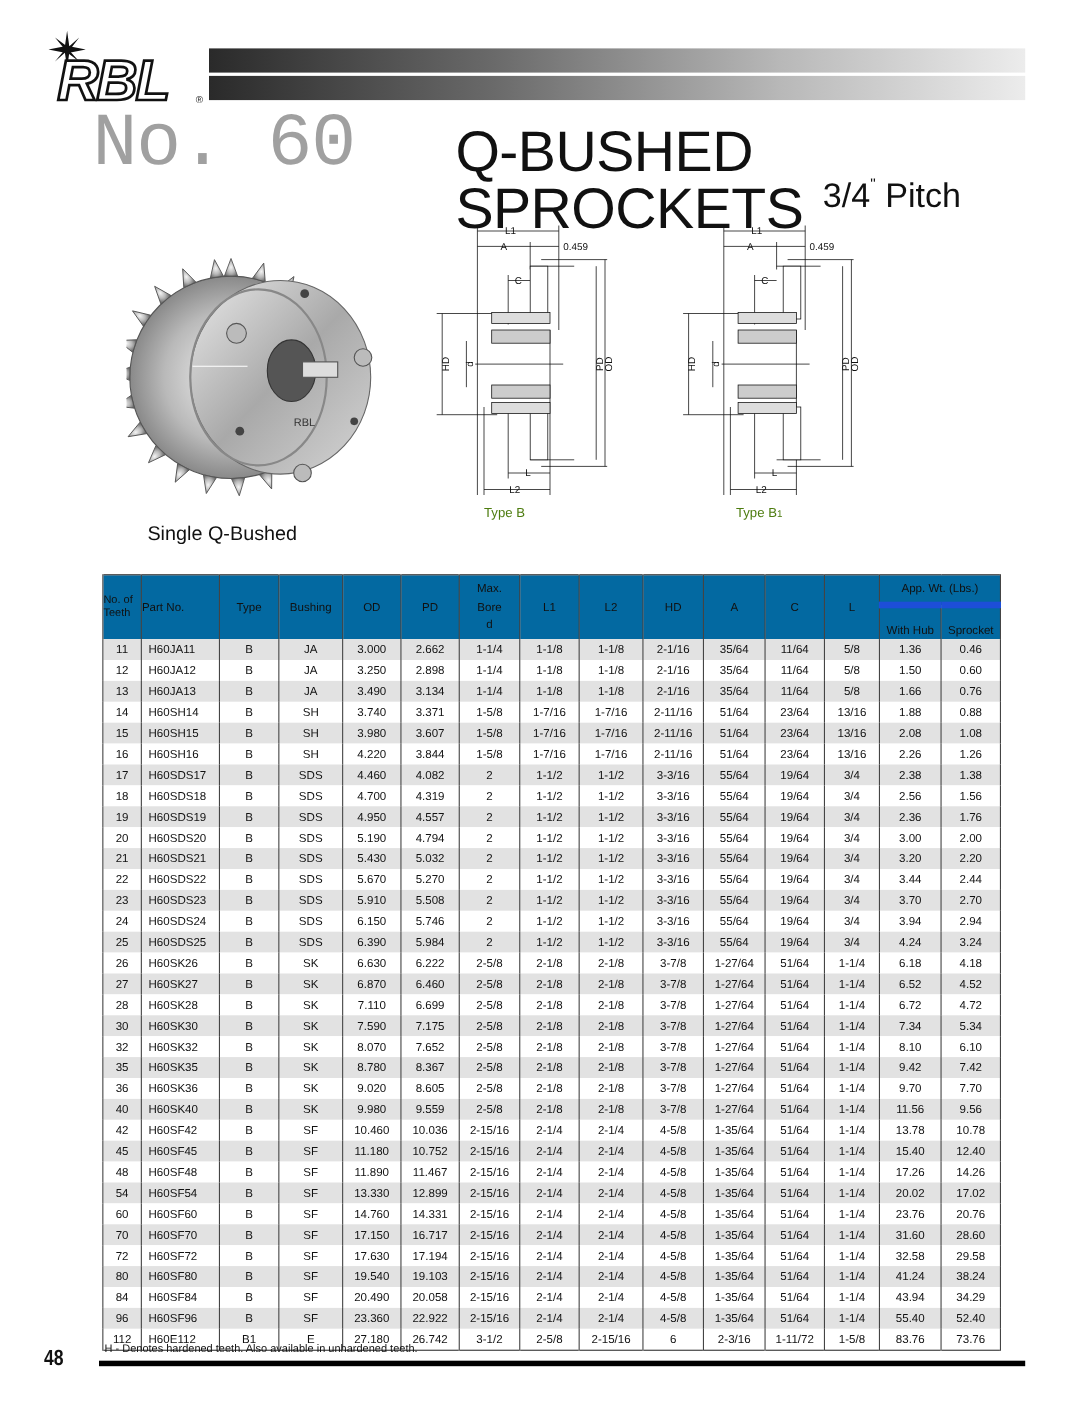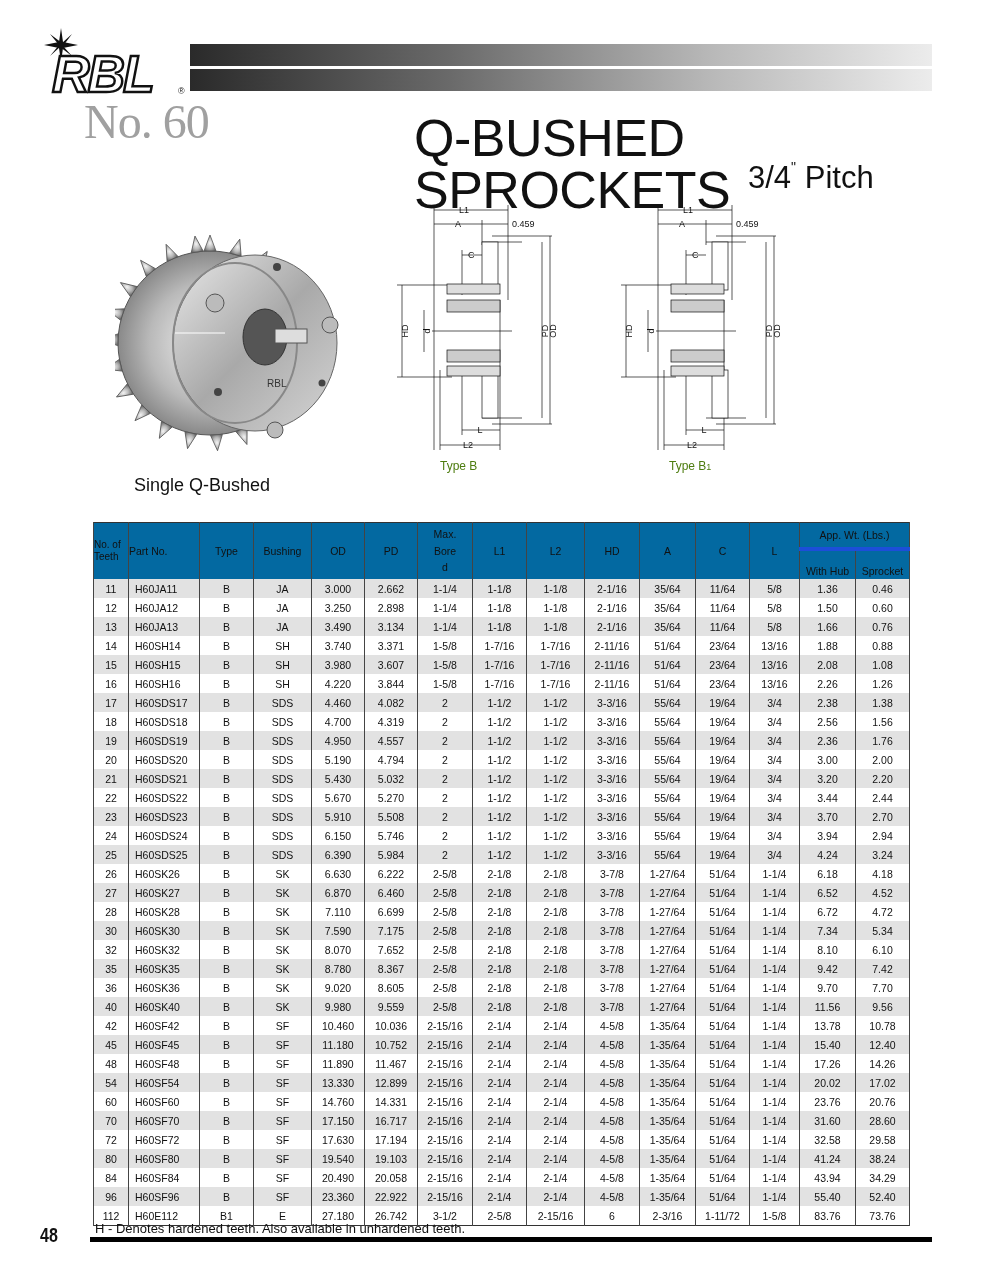--- a/index.html
+++ b/index.html
@@ -10,56 +10,56 @@
          background: linear-gradient(to right, #2a2a2a 0%, #6a6a6a 35%, #b8b8b8 70%, #ececec 100%); }
   .bar.top { top: 44px; }
   .bar.bottom { top: 69px; }
 
   .logo { position: absolute; left: 44px; top: 28px; width: 150px; height: 72px; }
   .logo-text { position: absolute; left: 8px; top: 20px; font-family: "Liberation Sans", sans-serif; font-weight: bold; font-style: italic;
                font-size: 52px; letter-spacing: -2px; color: #fff; -webkit-text-stroke: 2.5px #111; line-height: 1; }
   .logo-reg { position: absolute; left: 134px; top: 58px; font-size: 9px; color: #222; }
   .logo-star { position: absolute; left: 0; top: 0; }
 
-  .series { position: absolute; left: 84px; top: 98px; font-size: 48px; color: #a0a0a0; font-family: Liberation Serif, serif; line-height: 1; letter-spacing: -1px; }
+  .series { position: absolute; left: 84px; top: 98px; font-size: 68px; color: #a0a0a0; font-family: Liberation Mono, monospace; line-height: 1; letter-spacing: -1px; }
   .title { position: absolute; left: 414px; top: 112px; font-size: 52px; color: #111; line-height: 1; letter-spacing: -0.5px; }
   .pitch { position: absolute; left: 748px; top: 162px; font-size: 31px; color: #111; line-height: 1; }
   .pitch sup { font-size: 14px; vertical-align: top; position: relative; top: -2px; }
 
   .photo { position: absolute; left: 115px; top: 225px; width: 230px; height: 230px; }
   .photo-caption { position: absolute; left: 134px; top: 475px; font-size: 18px; color: #111; }
 
   .diagram { position: absolute; top: 200px; width: 180px; height: 260px; }
   .diagram-caption { position: absolute; top: 459px; font-size: 12px; color: #4d7c0f; }
 
   
   table.spec { position: absolute; left: 93px; top: 522px; border-collapse: collapse; font-size: 10.5px; color: #111;
                border: 1.5px solid #333; }
   table.spec td, table.spec th { border-left: 1px solid #444; border-right: 1px solid #444; padding: 0; text-align: center; font-weight: normal; height: 19px; }
   table.spec thead th { background: #0369a1; }
   table.spec tbody tr:nth-child(odd) td { background: #e2e2e2; }
   table.spec tbody tr:nth-child(even) td { background: #ffffff; }
-  table.spec .sub th { border-top: 4px solid #1d4ed8; }
+  table.spec .sub th { border-top: 6px solid #1d4ed8; }
   .c-teeth { width: 34px; }
   .c-part { width: 64px; text-align: left !important; padding-left: 6px !important; }
   .c-type { width: 53px; }
   .c-bush { width: 57px; }
   .c-od { width: 52px; }
   .c-pd { width: 52px; }
   .c-bore { width: 54px; }
   .c-l1 { width: 53px; }
   .c-l2 { width: 57px; }
   .c-hd { width: 54px; }
   .c-a { width: 55px; }
   .c-c { width: 53px; }
   .c-l { width: 49px; }
   .c-hub { width: 55px; }
   .c-spr { width: 53px; }
 
-  .footnote { position: absolute; left: 95px; top: 1221px; font-size: 13px; color: #111; }
+  .footnote { position: absolute; left: 95px; top: 1221px; font-size: 10px; color: #111; }
   .page-num { position: absolute; left: 40px; top: 1224px; font-size: 20px; font-weight: bold; color: #111; transform: scaleX(0.8); transform-origin: left; }
   .rule { position: absolute; left: 90px; top: 1237px; width: 842px; height: 5px; background: #000; }
 </style>
 </head>
 <body>
 
 <div class="logo">
   <svg class="logo-star" width="34" height="34" viewBox="0 0 34 34">
     <polygon points="17,0 19,14 34,17 19,20 17,34 15,20 0,17 15,14" fill="#111"></polygon>
     <polygon points="6,6 18,15 28,6 19,18 28,28 16,19 6,28 15,17" fill="#111"></polygon>

